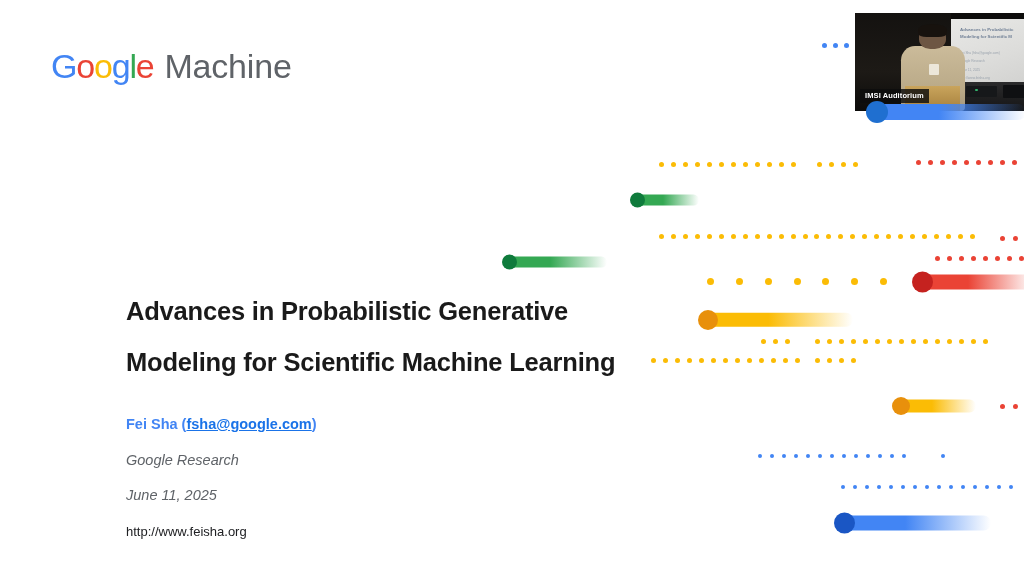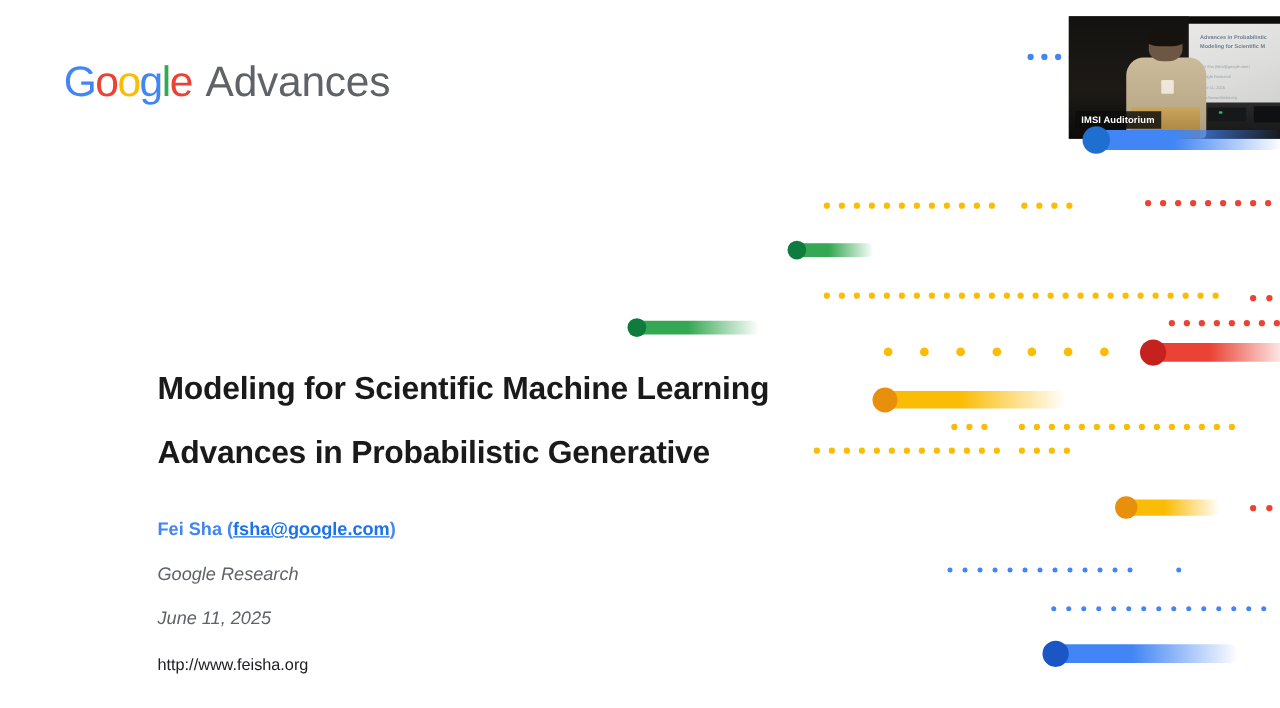--- a/index.html
+++ b/index.html
@@ -350,26 +350,26 @@
         <div class="head" style="width: 21px; height: 21px; background: rgb(26, 86, 196);"></div>
       </div>
       <div class="comet" style="left: 866px; top: 112px; width: 172px;">
         <div class="tail" style="left: 9.9px; width: 150px; height: 15.84px; background: linear-gradient(90deg, rgb(66, 133, 244) 0%, rgb(66, 133, 244) 42%, rgba(255, 255, 255, 0) 100%);"></div>
         <div class="head" style="width: 22px; height: 22px; background: rgb(31, 111, 208);"></div>
       </div>
     </div>
 
   <div id="logo">
     <span class="gword" id="google-word"><span style="color: rgb(66, 133, 244);">G</span><span style="color: rgb(234, 67, 53);">o</span><span style="color: rgb(251, 188, 5);">o</span><span style="color: rgb(66, 133, 244);">g</span><span style="color: rgb(52, 168, 83);">l</span><span style="color: rgb(234, 67, 53);">e</span></span>
-    <span class="res">Advances</span>
+    <span class="res">Machine</span>
   </div>
 
   <div id="title">
+    <span class="tline">Advances in Probabilistic Generative</span>
     <span class="tline">Modeling for Scientific Machine Learning</span>
-    <span class="tline">Advances in Probabilistic Generative</span>
   </div>
 
   <div id="byline">
     <div class="bl" id="author-line">
       <span>Fei Sha</span><span> (</span><span class="mail">fsha@google.com</span><span>)</span>
     </div>
     <div class="bl" id="affil">Google Research</div>
     <div class="bl" id="date">June 11, 2025</div>
     <div class="bl" id="homepage">http://www.feisha.org</div>
   </div>

